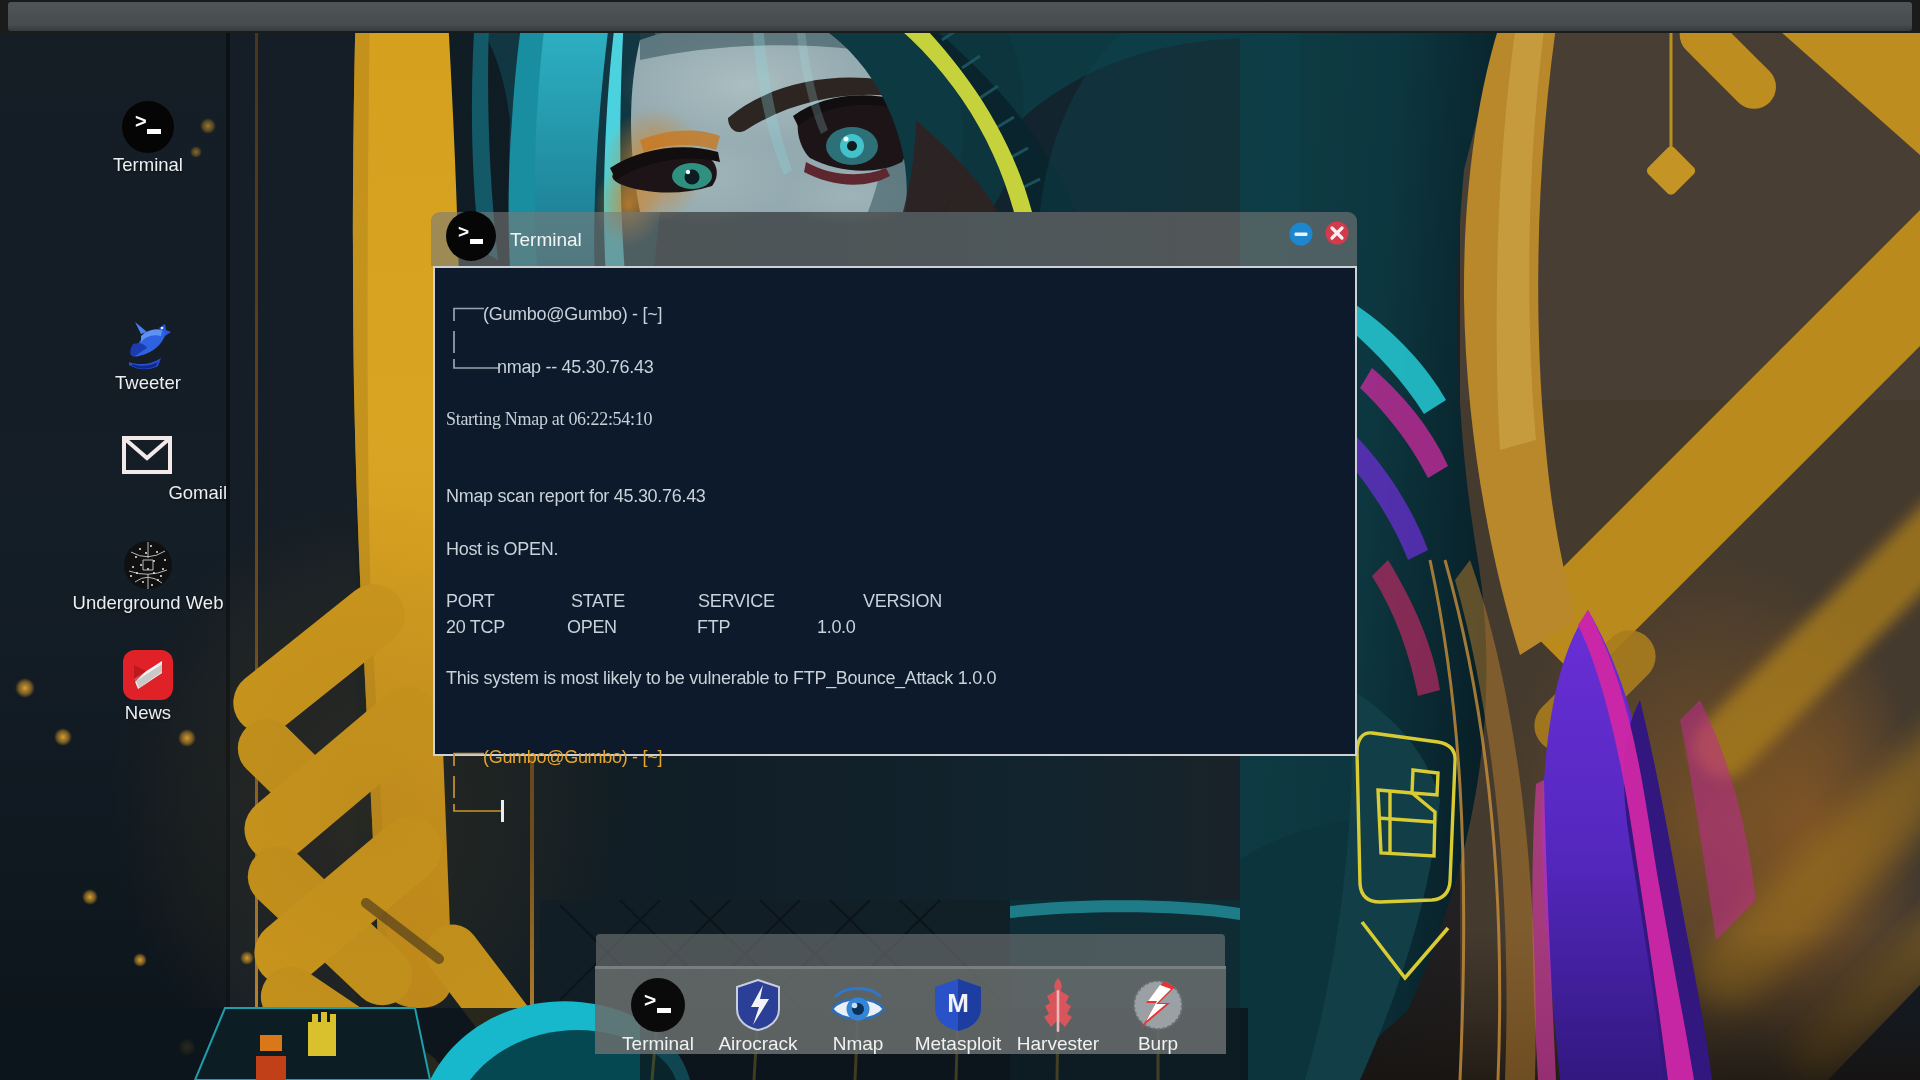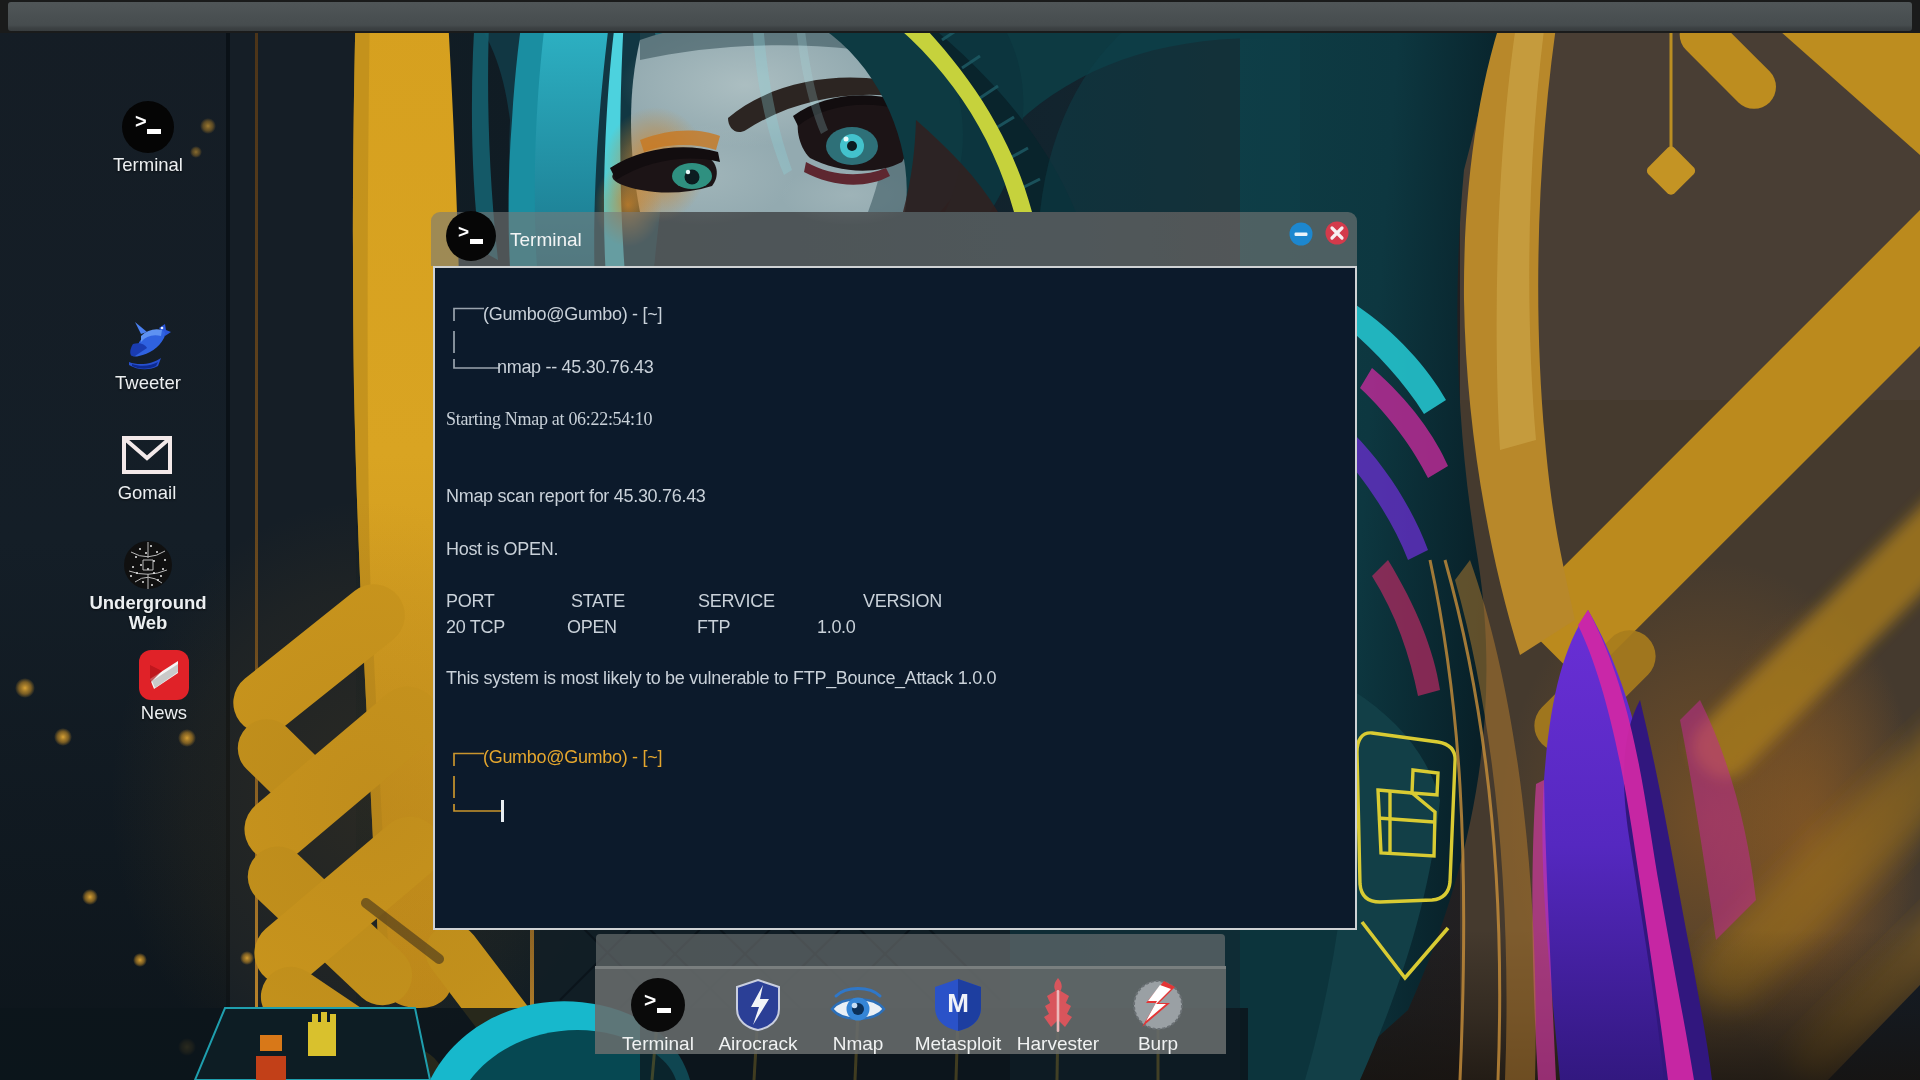--- a/index.html
+++ b/index.html
@@ -9,21 +9,21 @@
   #bg{position:absolute;left:0;top:0;}
   
   #topbar{position:absolute;left:0;top:0;width:1920px;height:33px;background:#1a1b1b;}
   #topbar .inner{position:absolute;left:8px;top:2px;width:1904px;height:29px;background:linear-gradient(#505658 0%,#464c4e 80%,#3c4143 90%,#383d3f 100%);border-radius:3px;}
   
   .dicon{position:absolute;width:160px;text-align:center;color:#eceff1;font-size:18.5px;}
   .dicon .glyph{height:56px;display:flex;align-items:center;justify-content:center;margin-bottom:0;}
   .dicon .lbl{line-height:20px;text-shadow:0 1px 2px rgba(0,0,0,.6);}
   
   #titlebar{position:absolute;left:431px;top:212px;width:926px;height:54px;background:rgba(120,122,120,.6);border-radius:9px 9px 0 0;}
-  #term{position:absolute;left:433px;top:266px;width:924px;height:664px;background:#0c1a2b;border:2px solid #cfd2d4;}
+  #term{position:absolute;left:433px;top:266px;width:924px;height:490px;background:#0c1a2b;border:2px solid #cfd2d4;}
   .tl{position:absolute;color:#c9d1d9;font-size:18px;letter-spacing:-0.3px;white-space:pre;}
   .orange{color:#e4a62e;}
   .boxart{position:absolute;}
   
   #dockTop{position:absolute;left:596px;top:934px;width:629px;height:32px;background:rgba(116,120,120,.6);border-radius:4px 4px 0 0;}
   #dock{position:absolute;left:595px;top:966px;width:631px;height:88px;background:rgba(104,108,108,.88);box-shadow:inset 0 3px 0 rgba(150,153,153,.5);}
   .dock-item{position:absolute;top:978px;width:100px;text-align:center;color:#f0f2f2;font-size:19px;}
   .dock-item .glyph{height:54px;display:flex;align-items:center;justify-content:center;margin-bottom:1px;}
 </style>
 </head>
@@ -315,30 +315,30 @@
     <path d="M16 30 C18 20 28 12 40 12 C44 12 45 16 43 20 C38 30 28 36 18 38 C10 40 8 36 16 30 Z" fill="#2f62e0"></path>
     <path d="M20 18 C26 12 34 10 41 12 L40 18 C32 16 25 18 20 24 Z" fill="#5e92f2"></path>
     <path d="M12 26 C18 24 24 26 26 30 L14 38 C8 40 8 32 12 26 Z" fill="#1a3cb0"></path>
     <path d="M8 44 C18 48 32 46 40 40 L37 48 C28 53 16 52 8 47 Z" fill="#2750d0"></path>
     <path d="M11 46 C20 49 30 48 37 44 L35 48 C27 52 17 51 11 48 Z" fill="#0d2a90"></path>
     <circle cx="41" cy="10" r="1.3" fill="#e8f0ff"></circle>
   </svg>
       </div>
   <div class="lbl">Tweeter</div>
 </div>
-<div class="dicon" style="left:67px;top:427px;">
+<div class="dicon" style="left:67px;top:427px;text-align:right;">
   <div class="glyph">
         <svg width="50" height="38" viewBox="0 0 50 38">
           <rect x="2" y="2" width="46" height="34" fill="none" stroke="#f3e9e9" stroke-width="4"></rect>
           <path d="M3 3 L25 22 L47 3" fill="none" stroke="#f3e9e9" stroke-width="4"></path>
         </svg>
       </div>
   <div class="lbl">Gomail</div>
 </div>
-<div class="dicon" style="left:68px;top:537px;font-weight:bold;">
+<div class="dicon" style="left:68px;top:537px;">
   <div class="glyph">
         <svg width="54" height="54" viewBox="0 0 54 54">
     <circle cx="27" cy="27" r="24" fill="#101010"></circle>
     <g stroke="#d8d8d8" stroke-width="1" fill="none" opacity="0.85">
       <line x1="27" y1="4" x2="27" y2="20"></line>
             <line x1="27" y1="36" x2="27" y2="51"></line>
       <path d="M10 14 Q27 24 44 13"></path>
             <path d="M8 33 Q27 40 46 32"></path>
       <path d="M14 44 Q27 34 41 45"></path>
             <path d="M22 22 h10 v10 h-10 z"></path>
@@ -360,21 +360,21 @@
             <circle cx="33" cy="35" r="1"></circle>
             <circle cx="25" cy="15" r="1"></circle>
             <circle cx="40" cy="38" r="1"></circle>
             <circle cx="16" cy="35" r="1"></circle>
             <circle cx="31" cy="47" r="1"></circle>
     </g>
   </svg>
       </div>
   <div class="lbl">Underground Web</div>
 </div>
-<div class="dicon" style="left:84px;top:647px;">
+<div class="dicon" style="left:68px;top:647px;">
   <div class="glyph">
         <svg width="52" height="52" viewBox="0 0 52 52">
           <rect x="1" y="1" width="50" height="50" rx="12" fill="#e02228"></rect>
           <path d="M12 30 L40 12 L40 24 L16 40 Z" fill="#f5f5f5"></path>
           <path d="M14 32 L40 15 L40 23 L17 39 Z" fill="#c9c9c9"></path>
           <path d="M12 16 L12 34 L24 22 Z" fill="#b01218" opacity=".7"></path>
         </svg>
       </div>
   <div class="lbl">News</div>
 </div>

